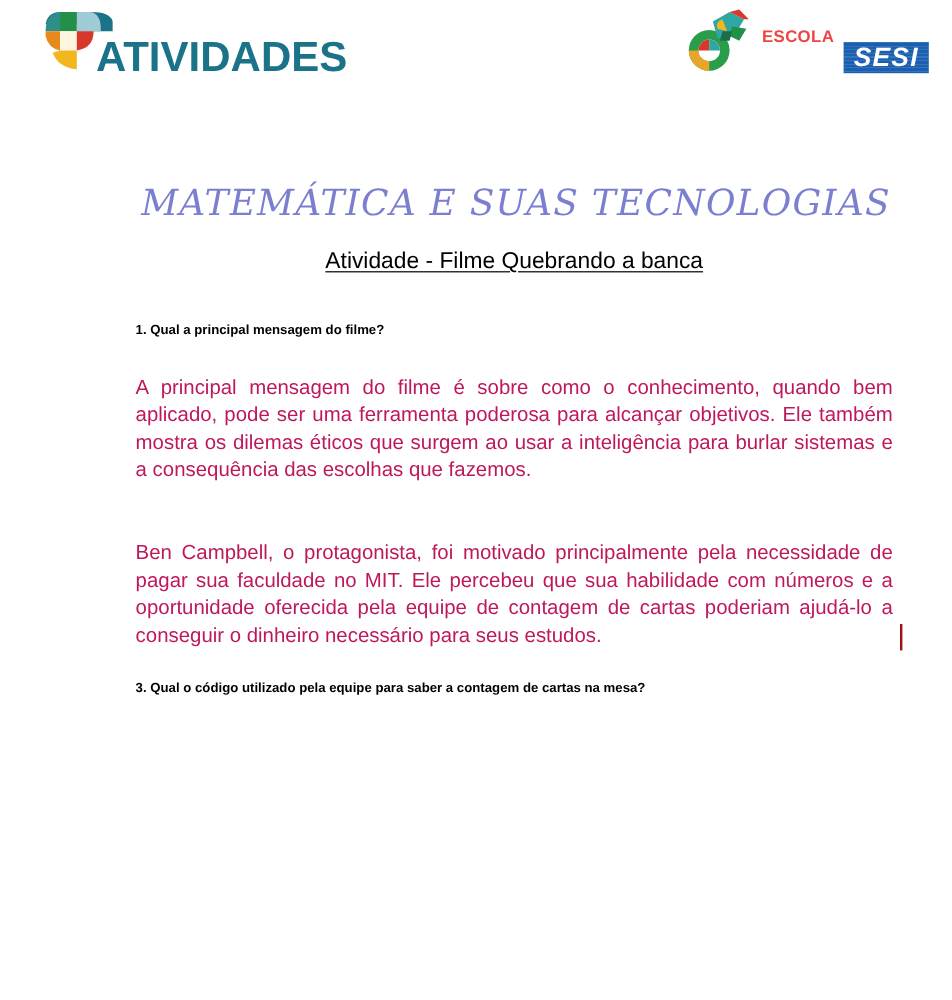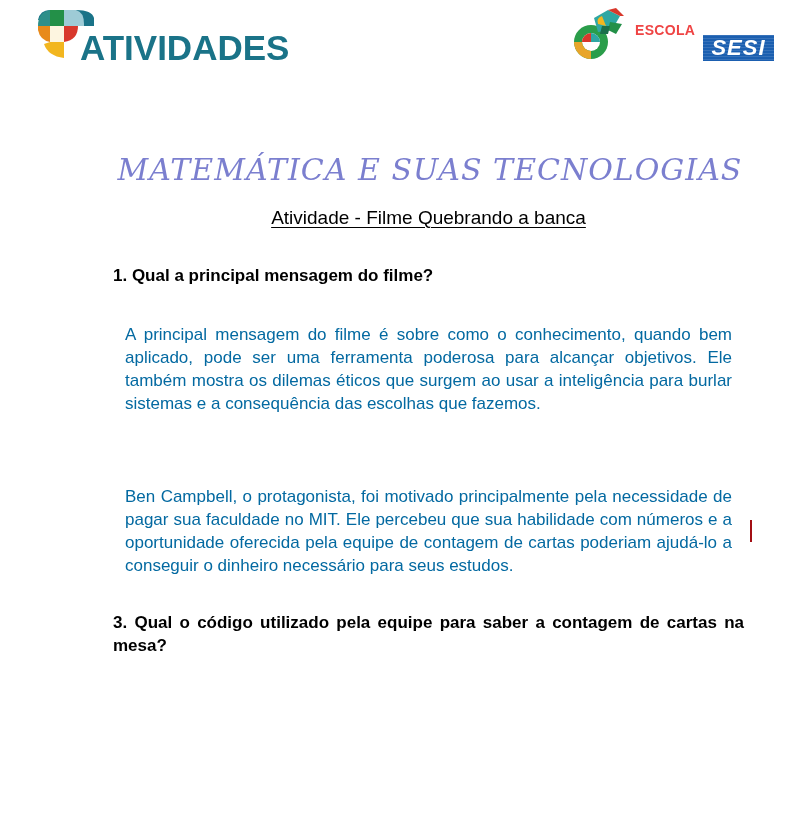--- a/index.html
+++ b/index.html
@@ -117,33 +117,33 @@
     }
     .content {
       position: absolute;
       left: 113px;
       top: 264px;
       width: 631px;
     }
     .question {
       font-family: "Liberation Sans", sans-serif;
       font-weight: bold;
-      font-size: 17px;
+      font-size: 11px;
       line-height: 23px;
       color: #000000;
       text-align: justify;
       margin: 0;
     }
     .answer {
       font-family: "Liberation Sans", sans-serif;
       font-size: 17px;
       line-height: 23px;
-      color: #0369a1;
+      color: #be185d;
       text-align: justify;
-      margin: 12px;
+      margin: 0;
     }
     .gap-q { height: 24px; }
     .gap-a { height: 22px; }
     .cursor {
       position: absolute;
       left: 750px;
       top: 520px;
       width: 2px;
       height: 22px;
       background: #a30f14;

